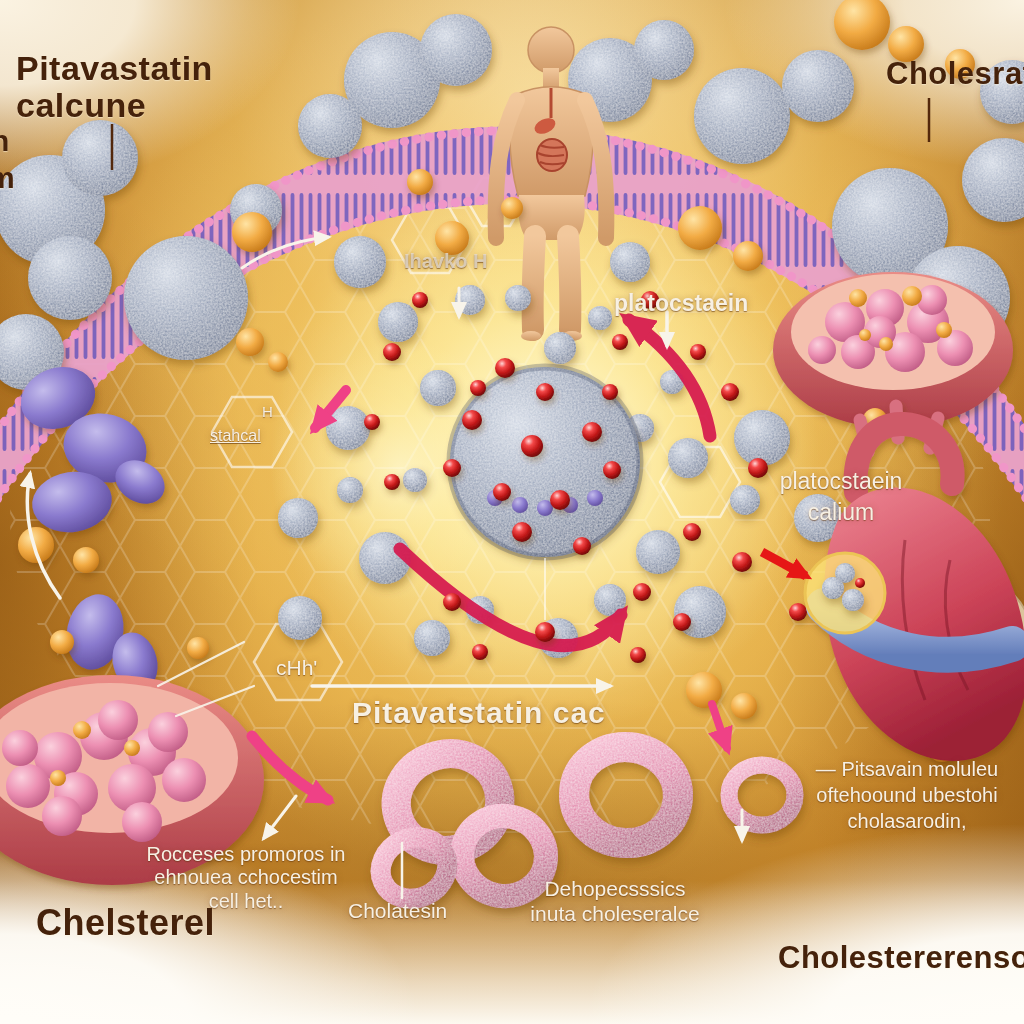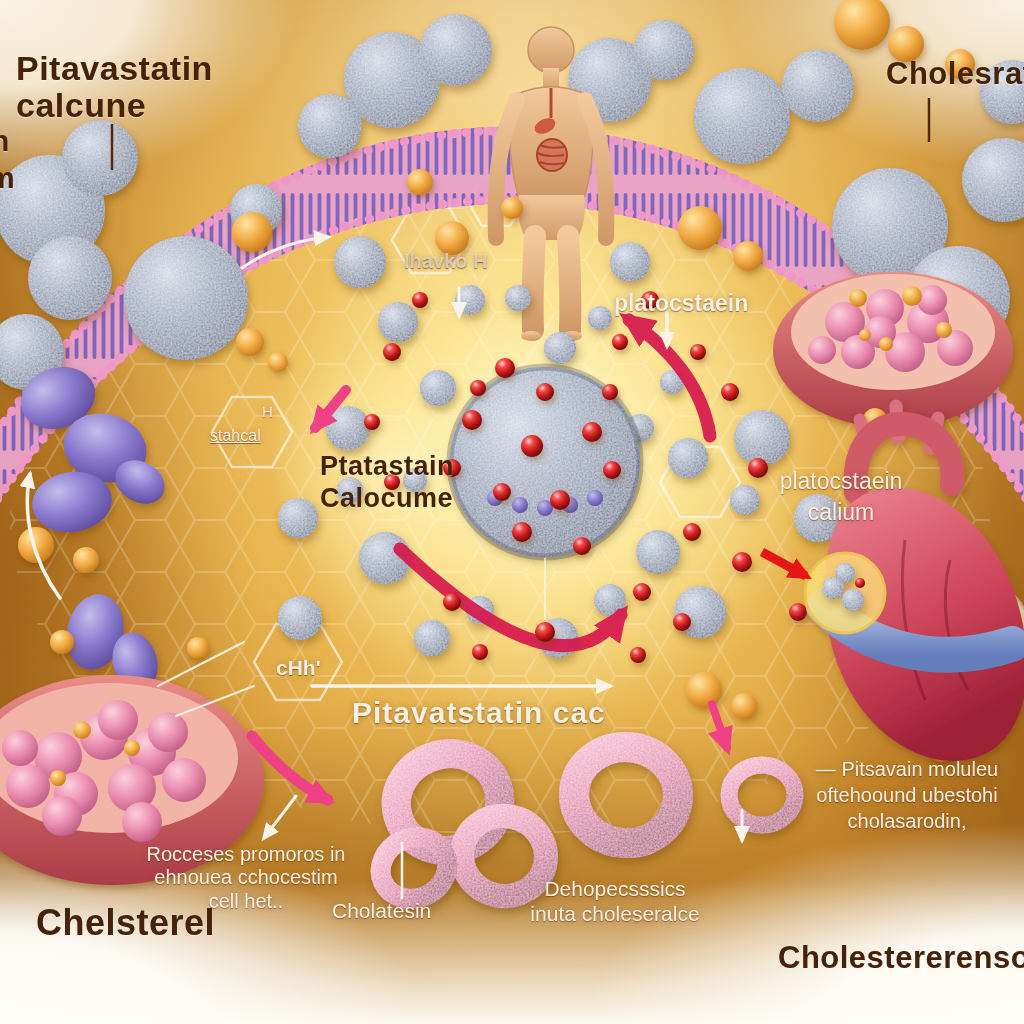--- a/index.html
+++ b/index.html
@@ -28,25 +28,25 @@
   #lbl-top-left{left:16px;top:50px;font-size:34px;line-height:1.1;font-weight:bold;}
   #lbl-edge-n{left:-9px;top:124px;font-size:30px;}
   #lbl-edge-m{left:-12px;top:161px;font-size:30px;}
   #lbl-top-right{left:886px;top:56px;font-size:31px;width:150px;}
   #lbl-ihavko{left:404px;top:250px;font-size:20px;font-weight:bold;color:rgba(228,220,206,.82);}
   #lbl-plato{left:614px;top:290px;font-size:23px;font-weight:bold;}
   #lbl-ptatastain{left:320px;top:450px;font-size:27px;line-height:1.2;}
   #lbl-stahcal{left:210px;top:427px;font-size:16px;text-decoration:underline;}
   #lbl-small-h{left:262px;top:403px;font-size:15px;}
   #lbl-cholesbaton{left:766px;top:466px;width:150px;font-size:23px;line-height:1.35;}
-  #lbl-chh{left:276px;top:656px;font-size:21px;font-weight:bold;}
+  #lbl-chh{left:276px;top:656px;font-size:21px;}
   #lbl-pitava-cac{left:352px;top:696px;font-size:30px;font-weight:bold;letter-spacing:1px;}
   #lbl-rocceses{left:126px;top:843px;width:240px;font-size:20px;line-height:1.17;}
   #lbl-bottom-left{left:36px;top:902px;font-size:36px;}
-  #lbl-cholatesin{left:332px;top:899px;font-size:21px;}
+  #lbl-cholatesin{left:348px;top:899px;font-size:21px;}
   #lbl-dehopecs{left:500px;top:876px;width:230px;font-size:21px;line-height:1.2;}
   #lbl-rp1{left:796px;top:756px;width:222px;font-size:20px;line-height:1.3;}
   #lbl-rp2{left:684px;top:840px;width:240px;font-size:20px;line-height:1.2;}
   #lbl-bottom-right{left:778px;top:940px;font-size:31px;}
 </style>
 </head>
 <body>
 
 <div id="canvas">
 
@@ -413,22 +413,20 @@
   </g>
 </svg>
 
 <div class="title" id="lbl-top-left">Pitavastatin
 calcune</div>
 <div class="title" id="lbl-edge-n">n</div>
 <div class="title" id="lbl-edge-m">m</div>
 <div class="title" id="lbl-top-right">Cholesrate</div>
 <div class="lbl" id="lbl-ihavko">Ihavko H</div>
 <div class="lbl" id="lbl-plato">platocstaein</div>
-<div class="title" id="lbl-ptatastain">Ptatastain
-Calocume</div>
 <div class="lbl" id="lbl-stahcal">stahcal</div>
 <div class="lbl" id="lbl-small-h">H</div>
 <div class="lbl c" id="lbl-cholesbaton">platocstaein
 calium</div>
 <div class="lbl" id="lbl-chh">cHh'</div>
 <div class="lbl c" id="lbl-rocceses">Rocceses promoros in
 ehnouea cchocestim
 cell het..</div>
 <div class="lbl" id="lbl-pitava-cac">Pitavatstatin cac</div>
 <div class="title" id="lbl-bottom-left">Chelsterel</div>

